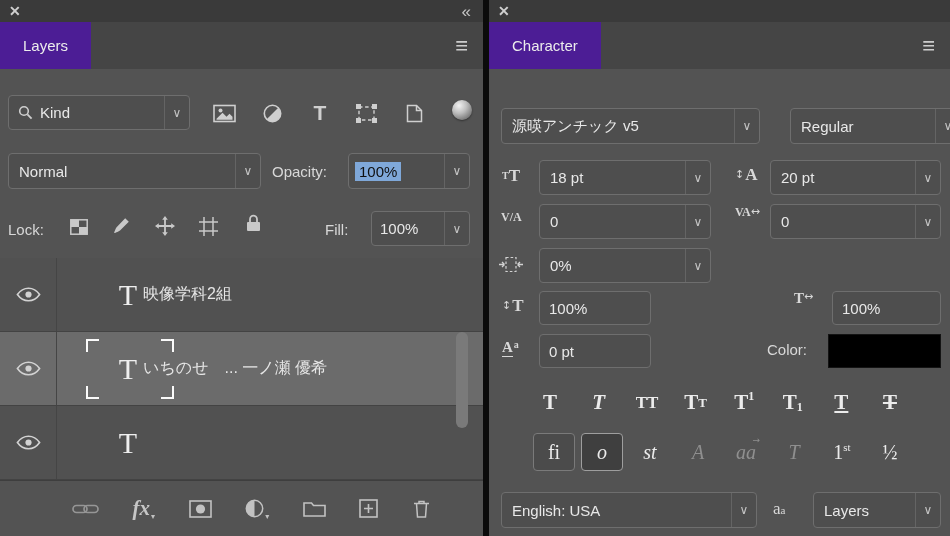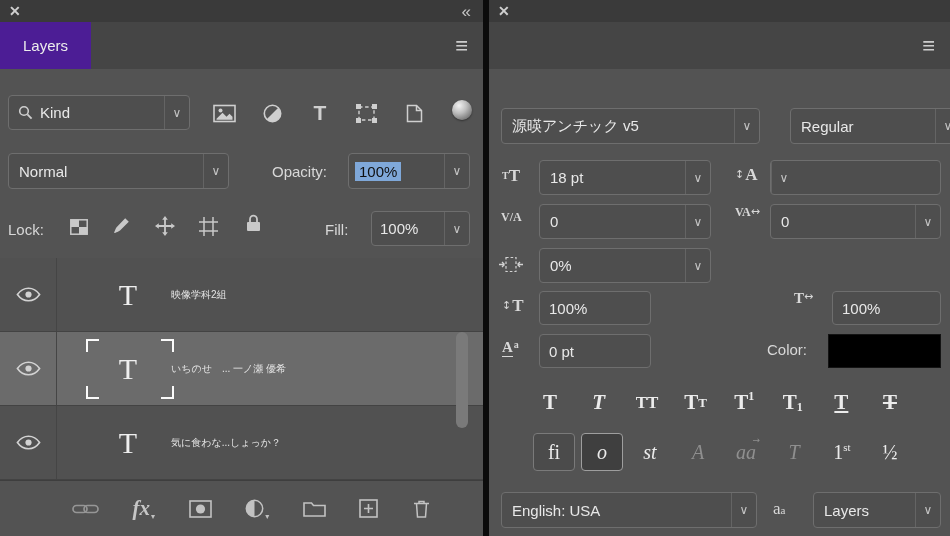--- a/index.html
+++ b/index.html
@@ -21,21 +21,21 @@
   .fld{padding-left:9px;}
   .ficon{position:absolute;top:97px;width:32px;height:32px;display:flex;align-items:center;justify-content:center;}
   .lic{position:absolute;}
   .sphere{position:absolute;left:452px;top:100px;width:20px;height:20px;border-radius:50%;background:radial-gradient(circle at 35% 28%,#f2f2f2,#bdbdbd 40%,#828282 72%,#636363);box-shadow:0 1px 2px rgba(0,0,0,.4);}
   #layer-list{position:absolute;top:258px;left:0;right:0;}
   .lrow{position:relative;height:74px;display:flex;align-items:center;background:#515151;border-bottom:1px solid #434343;}
   .lrow.sel{background:#6b6b6b;}
   .eyecell{width:57px;align-self:stretch;flex:none;display:flex;align-items:center;justify-content:center;border-right:1px solid #454545;}
   .thumb{flex:none;margin-left:56px;width:30px;display:flex;justify-content:center;}
   .tglyph{font-family:"Liberation Serif",serif;font-size:30px;color:#efefef;line-height:1;}
-  .lname{margin-left:28px;font-size:10px;color:#e6e6e6;white-space:nowrap;}
+  .lname{font-size:16px;color:#e6e6e6;white-space:nowrap;}
   .selframe{position:absolute;left:86px;top:7px;width:88px;height:60px;pointer-events:none;}
   .cr{position:absolute;width:13px;height:13px;border:0 solid #fafafa;}
   .cr.tl{left:0;top:0;border-left-width:2px;border-top-width:2px;}
   .cr.tr{right:0;top:0;border-right-width:2px;border-top-width:2px;}
   .cr.bl{left:0;bottom:0;border-left-width:2px;border-bottom-width:2px;}
   .cr.br{right:0;bottom:0;border-right-width:2px;border-bottom-width:2px;}
   .sbthumb{position:absolute;right:15px;top:332px;width:12px;height:96px;background:#7a7a7a;border-radius:6px;z-index:6;}
   #layers-footer{position:absolute;top:480px;left:0;right:0;height:56px;border-top:1px solid #3e3e3e;display:flex;align-items:center;justify-content:space-between;padding:0 52px 0 72px;}
   .fbtn{display:flex;align-items:center;justify-content:center;height:28px;position:relative;}
   .fx-text{font-family:"Liberation Serif",serif;font-style:italic;font-weight:bold;font-size:21px;color:#c6c6c6;line-height:1;}
@@ -114,21 +114,21 @@
         </svg>
     </div>
     <div class="ficon" style="left:398px;">
       <svg width="17" height="19" viewBox="0 0 17 19">
           <path d="M1.5 1.5 H10.5 L15.5 6.5 V17.5 H1.5 Z" fill="none" stroke="#cfcfcf" stroke-width="1.5"></path>
           <path d="M10.5 1.5 V6.5 H15.5" fill="none" stroke="#cfcfcf" stroke-width="1.5"></path>
         </svg>
     </div>
     <div class="sphere"></div>
 
-    <div class="dd" style="left:8px;top:153px;width:221px;height:36px;">
+    <div class="dd" style="left:8px;top:153px;width:253px;height:36px;">
       <span class="lbl">Normal</span>
       <span class="chev">∨</span>
     </div>
     <span class="label" style="left:272px;top:163px;">Opacity:</span>
     <div class="dd" style="left:348px;top:153px;width:122px;height:36px;">
       <span class="valarea">
           <span class="selval">100%</span>
         </span>
       <span class="chev">∨</span>
     </div>
@@ -202,21 +202,20 @@
       <div class="lrow">
         <div class="eyecell">
           <svg width="25" height="15" viewBox="0 0 25 15">
               <path d="M12.5 1.2 C7 1.2 3.3 4.8 1.4 7.5 C3.3 10.2 7 13.8 12.5 13.8 C18 13.8 21.7 10.2 23.6 7.5 C21.7 4.8 18 1.2 12.5 1.2 Z" fill="none" stroke="#d2d2d2" stroke-width="1.6"></path>
               <circle cx="12.5" cy="7.5" r="3.1" fill="#d2d2d2"></circle>
             </svg>
         </div>
         <div class="thumb">
             <span class="tglyph">T</span>
           </div>
-        <span class="lname">気に食わな...しょっか？</span>
       </div>
     </div>
     <div class="sbthumb"></div>
 
     <div id="layers-footer">
       <div class="fbtn">
         <svg width="27" height="14" viewBox="0 0 27 14">
             <rect x="1" y="3.5" width="14" height="7" rx="3.5" fill="none" stroke="#969696" stroke-width="1.7"></rect>
             <rect x="12" y="3.5" width="14" height="7" rx="3.5" fill="none" stroke="#969696" stroke-width="1.7"></rect>
           </svg>
@@ -255,20 +254,23 @@
           </svg>
       </div>
     </div>
   </section>
 
   <section class="panel" id="character-panel">
     <div class="topstrip">
       <span class="close-x">✕</span>
     </div>
     <div class="tabbar">
+      <div class="tab">
+        <span>Character</span>
+      </div>
       <span class="menu-btn">≡</span>
     </div>
 
     <div class="dd" style="left:12px;top:108px;width:259px;height:36px;">
       <span class="lbl">源暎アンチック v5</span>
       <span class="chev">∨</span>
     </div>
     <div class="dd" style="left:281px;top:108px;width:171px;height:36px;margin-left:20px;">
       <span class="lbl">Regular</span>
       <span class="chev">∨</span>
@@ -280,20 +282,21 @@
     </span>
     <div class="dd" style="left:50px;top:160px;width:172px;height:35px;">
       <span class="lbl">18 pt</span>
       <span class="chev">∨</span>
     </div>
     <span class="cicon" style="left:246px;top:166px;">
       <span class="arr">↕</span>
         <span class="bg">A</span>
     </span>
     <div class="dd" style="left:281px;top:160px;width:171px;height:35px;">
+      <span class="lbl">20 pt</span>
       <span class="chev">∨</span>
     </div>
 
     <span class="cicon" style="left:12px;top:211px;font-size:12px;font-weight:bold;">
       <span>V/A</span>
     </span>
     <div class="dd" style="left:50px;top:204px;width:172px;height:35px;">
       <span class="lbl">0</span>
       <span class="chev">∨</span>
     </div>

